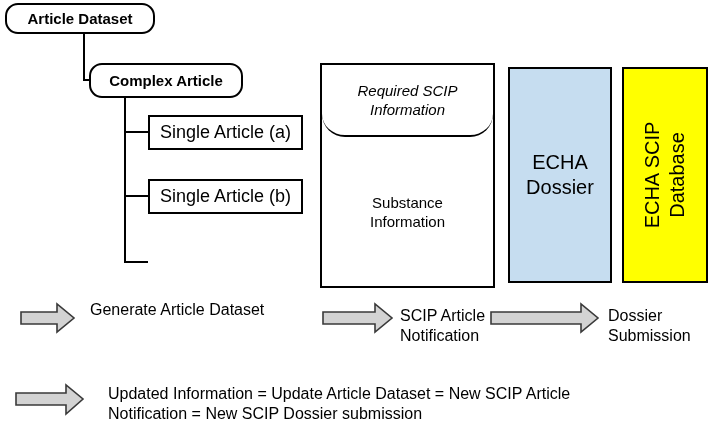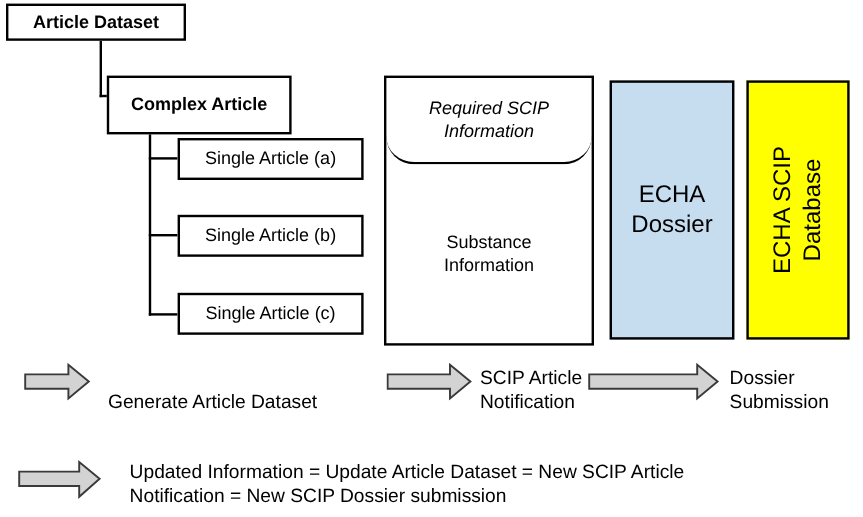--- a/index.html
+++ b/index.html
@@ -5,27 +5,27 @@
   html,body { margin:0; padding:0; background:#ffffff; }
   .canvas {
     position:relative; width:719px; height:431px; background:#ffffff;
     font-family:"Liberation Sans", sans-serif; color:#000; overflow:hidden;
   }
   .box {
     position:absolute; box-sizing:border-box; background:#fff;
     border:2px solid #000; display:flex; align-items:center; justify-content:center;
     text-align:center;
   }
-  .bold-box { font-weight:bold; font-size:15px; }
-  .plain-box { font-size:15px; }
+  .bold-box { font-weight:bold; font-size:15px;border-radius:13px; }
+  .plain-box { font-size:18px; }
   .tree-line { position:absolute; background:#000; }
 
   
   .article-dataset { left:5px; top:3px; width:150px; height:31px; }
-  .complex-article { left:89px; top:63px; width:154px; height:49px; }
+  .complex-article { left:89px; top:63px; width:154px; height:35px; }
   .single { left:148px; width:155px; height:35px; }
   .single-a { top:115px; } .single-b { top:179px; } .single-c { top:244px; }
 
   
   .info-table {
     position:absolute; left:320px; top:63px; width:175px; height:225px;
     box-sizing:border-box; border:2px solid #000; display:flex; flex-direction:column;
     background:#fff;
   }
   .info-cell {
@@ -45,21 +45,21 @@
   .echa-box {
     left:622px; top:67px; width:86px; height:216px; font-size:20px; line-height:25px;
   }
   .echa-rotated {
     transform:rotate(-90deg); width:150px; text-align:center; flex:none;
   }
 
   
   .flow-arrow { position:absolute; }
   .flow-label { position:absolute; font-size:16px; line-height:20px; }
-  .flow-label-1 { left:90px; top:320px; height:32px; display:flex; align-items:center; white-space:nowrap; }
+  .flow-label-1 { left:90px; top:294px; height:32px; display:flex; align-items:center; white-space:nowrap; }
   .flow-label-2 { left:400px; top:306px; width:92px; }
   .flow-label-3 { left:608px; top:306px; width:106px; }
   .update-note  { left:108px; top:384px; width:512px; font-size:16px; line-height:20px; position:absolute; }
 </style>
 </head>
 <body>
 
 <div class="canvas">
 
   <div class="tree-line" style="left:83px; top:34px; width:2px; height:47px;"></div>
@@ -73,23 +73,20 @@
     <span>Article Dataset</span>
   </div>
   <div class="box bold-box complex-article">
     <span>Complex Article</span>
   </div>
   <div class="box plain-box single single-a">
     <span>Single Article (a)</span>
   </div>
   <div class="box plain-box single single-b">
     <span>Single Article (b)</span>
-  </div>
-  <div class="box plain-box single single-c">
-    <span>Single Article (c)</span>
   </div>
 
   <div class="info-table">
     <div class="info-cell info-header">
       <span>Required SCIP Information</span>
     </div>
     <div class="info-cell info-row">
       <span>Substance Information</span>
     </div>
   </div>

